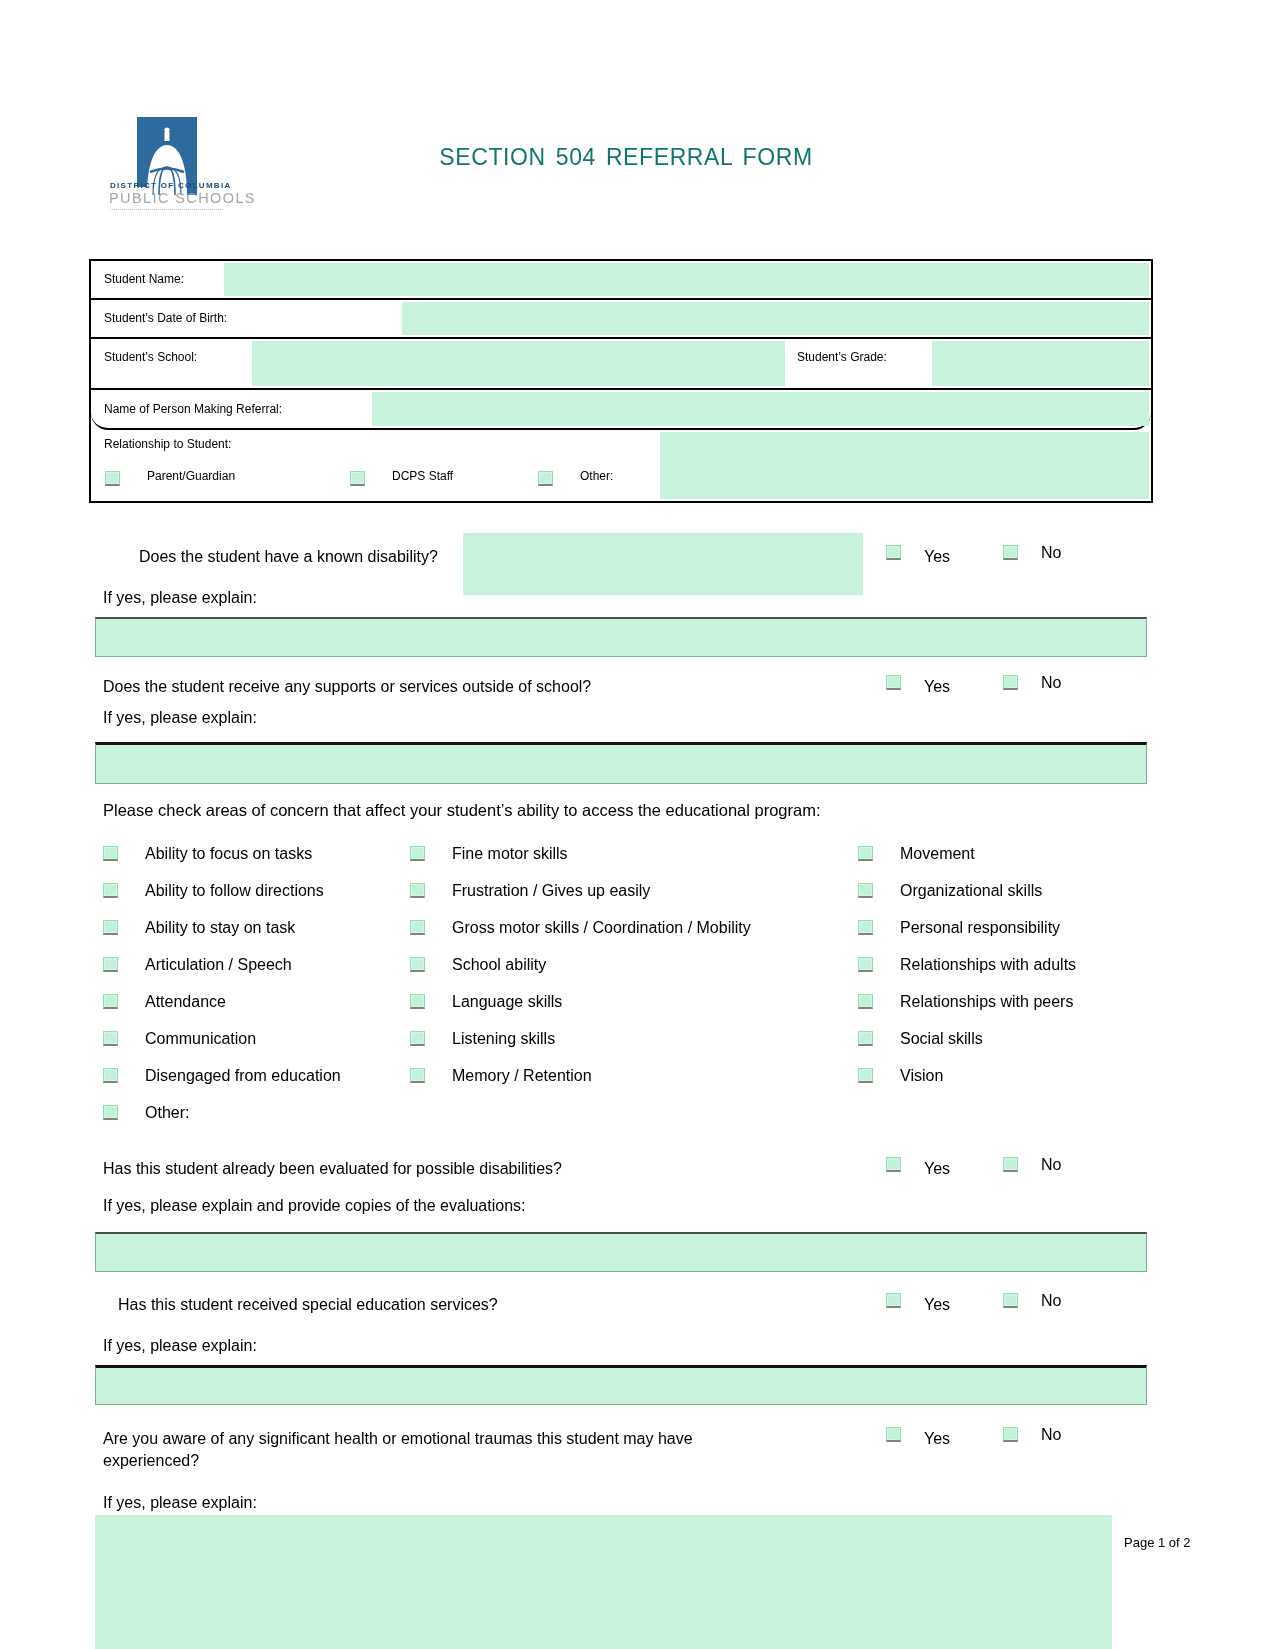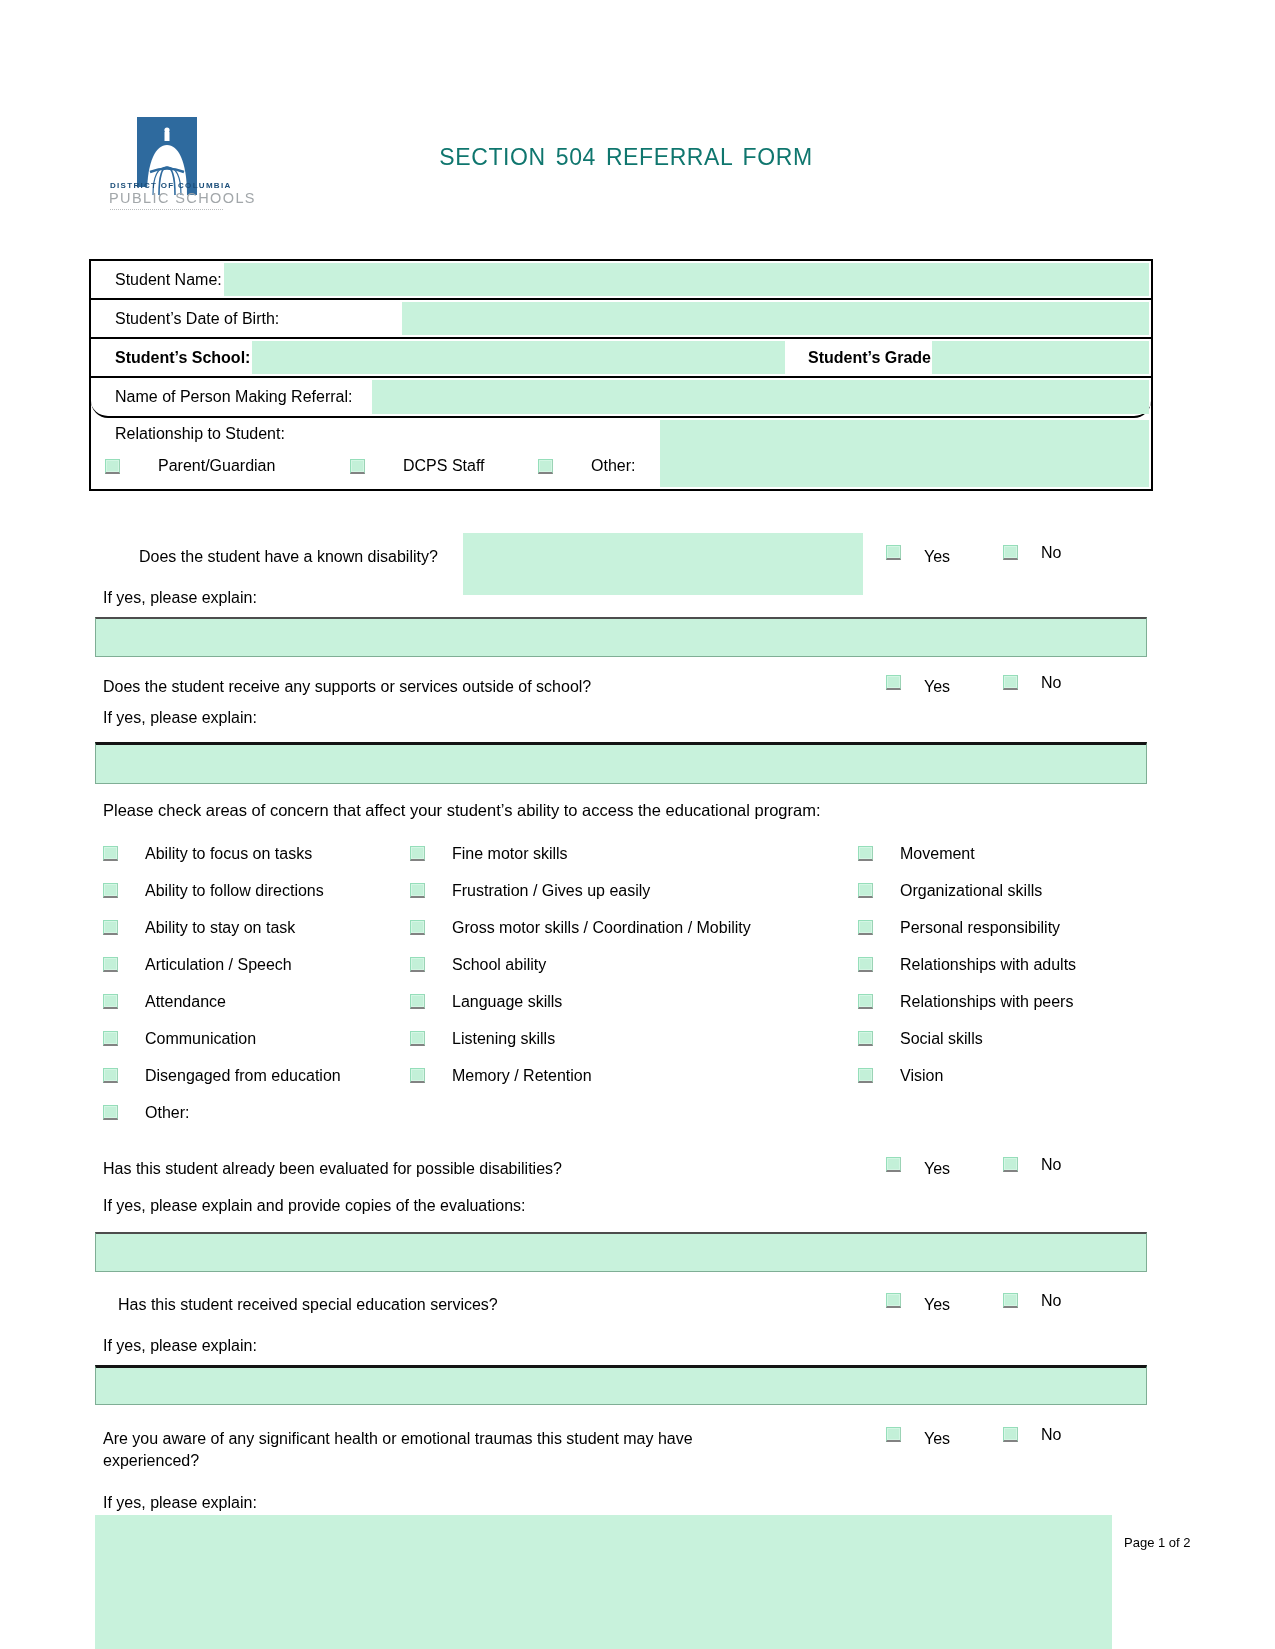--- a/index.html
+++ b/index.html
@@ -14,21 +14,21 @@
                 color:#1B4E79; letter-spacing:1.3px; white-space:nowrap; }
   .logo-text2 { position:absolute; left:109px; top:190px; width:130px; font-size:14.5px;
                 color:#A2A7AA; letter-spacing:1.4px; white-space:nowrap; }
   .logo-rule  { position:absolute; left:110px; top:209px; width:113px; border-bottom:1px dotted #b9bcbe; }
   .title { position:absolute; left:0; top:144px; width:1252px; text-align:center;
            font-size:23px; letter-spacing:.6px; word-spacing:3px; color:#0f766e; }
   
   .info-table { position:absolute; left:89px; top:259px; width:1064px; border:2px solid #000; background:#fff; }
   .trow { position:relative; border-bottom:2px solid #000; }
   .trow:last-child { border-bottom:none; }
-  .trow .lbl { position:absolute; left:13px; top:0; font-size:16px; white-space:nowrap;margin-left:11px; }
+  .trow .lbl { position:absolute; left:13px; top:0; font-size:12px; white-space:nowrap; }
   .gfield { position:absolute; top:2px; bottom:2px; background:#C8F2DC; }
   
   .cb { position:absolute; width:15px; height:15px; background:#C3F0D8;
         border:1px solid #95DEBA; border-bottom:2px solid #828282; border-right:1px solid #9bd3b5;
         box-shadow:inset 0 0 0 1px #d4f6e4; }
   
   .q-text { position:absolute; font-size:16px; line-height:22px; }
   .followup { position:absolute; font-size:16px; }
   .qbox { position:absolute; background:#C8F2DC; }
   .ta { position:absolute; left:95px; width:1052px; background:#C8F2DC;
@@ -70,21 +70,21 @@
 
   <div class="info-table">
     <div class="trow" style="height:39px;">
       <span class="lbl" style="line-height:37px;">Student Name:</span>
       <div class="gfield" style="left:133px; right:2px;"></div>
     </div>
     <div class="trow" style="height:39px;">
       <span class="lbl" style="line-height:37px;">Student’s Date of Birth:</span>
       <div class="gfield" style="left:311px; right:2px;"></div>
     </div>
-    <div class="trow" style="height:39px;font-weight:bold;">
+    <div class="trow" style="height:51px;">
       <span class="lbl" style="line-height:37px;">Student’s School:</span>
       <div class="gfield" style="left:161px; width:533px;"></div>
       <span class="lbl" style="left:706px; line-height:37px;">Student’s Grade:</span>
       <div class="gfield" style="left:841px; right:2px;"></div>
     </div>
     <div class="trow" style="height:40px;border-radius:17px;">
       <span class="lbl" style="line-height:38px;">Name of Person Making Referral:</span>
       <div class="gfield" style="left:281px; right:2px;"></div>
     </div>
     <div class="trow" style="height:71px;">

